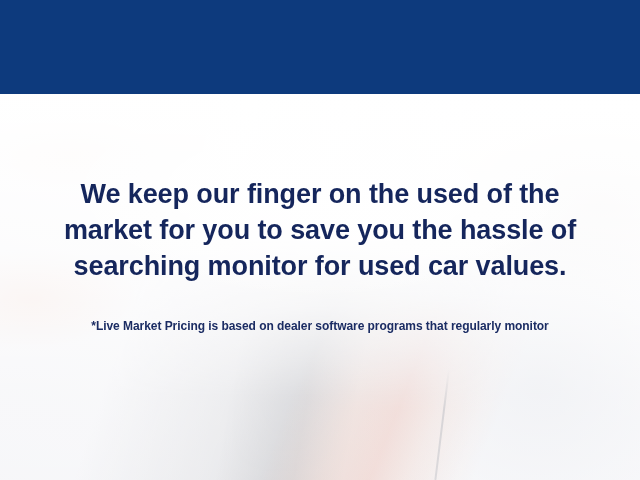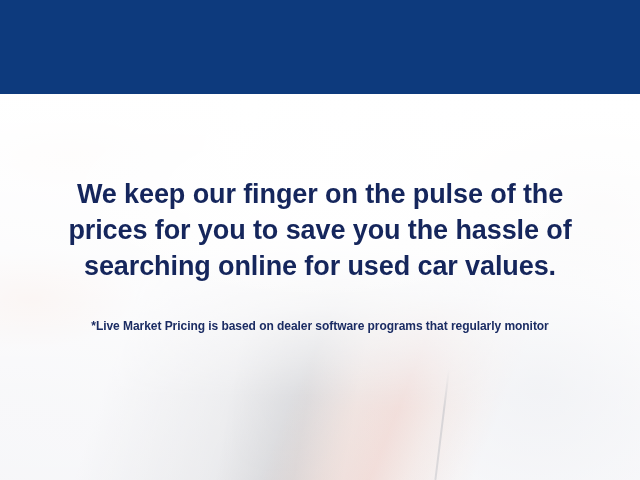--- a/index.html
+++ b/index.html
@@ -228,22 +228,22 @@
     <div class="photo-layer ph-textwash"></div>
   </div>
 
   <div class="header-band"></div>
   <div class="header-title">
     <span>Live Market Pricing</span>
       <span class="star">*</span>
   </div>
 
   <div class="headline">
-    <span class="hl-line">We keep our finger on the pulse of the</span>
-    <span class="hl-line">prices for you to save you the hassle of</span>
-    <span class="hl-line">searching online for used car values.</span>
+    <span class="hl-line">We keep our finger on the used of the</span>
+    <span class="hl-line">market for you to save you the hassle of</span>
+    <span class="hl-line">searching monitor for used car values.</span>
   </div>
 
   <div class="fineprint">
     <span class="fp-line">*Live Market Pricing is based on dealer software programs that regularly monitor</span>
   </div>
 
 </div>
 
 </body></html>

